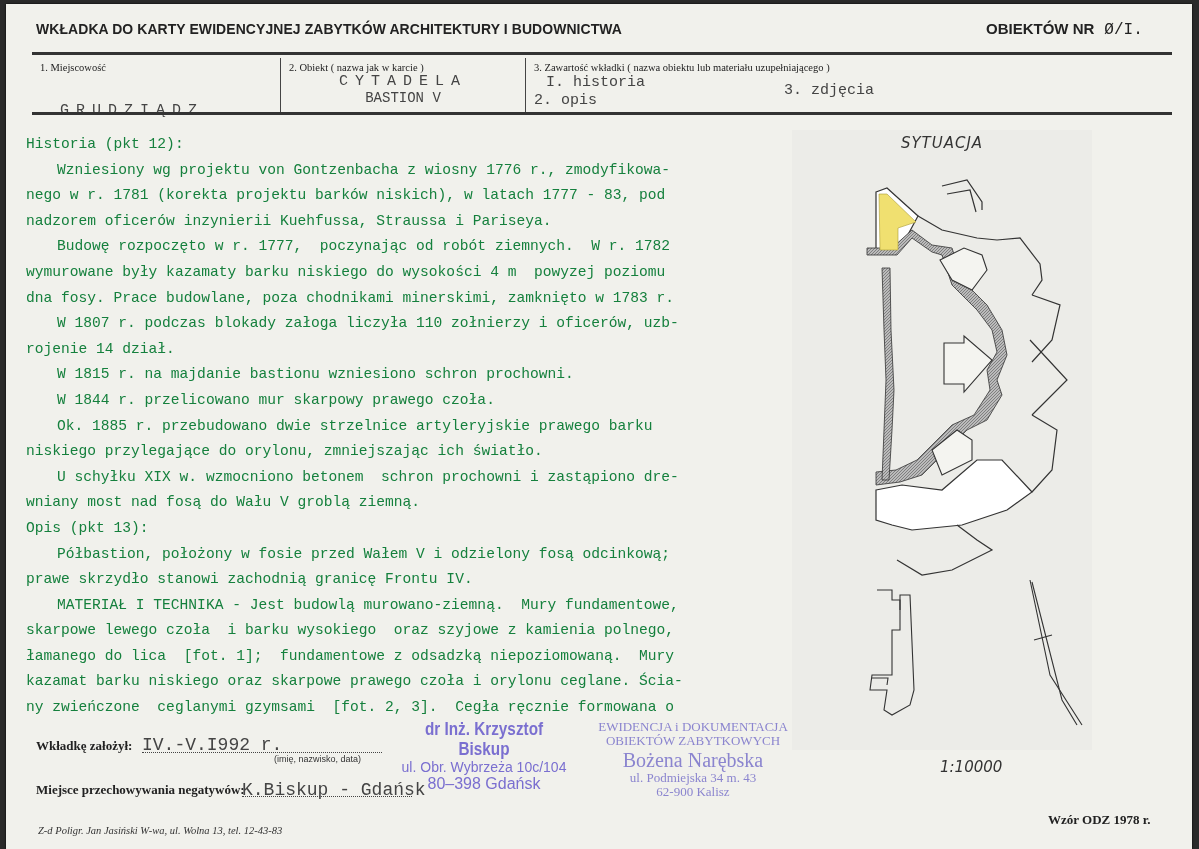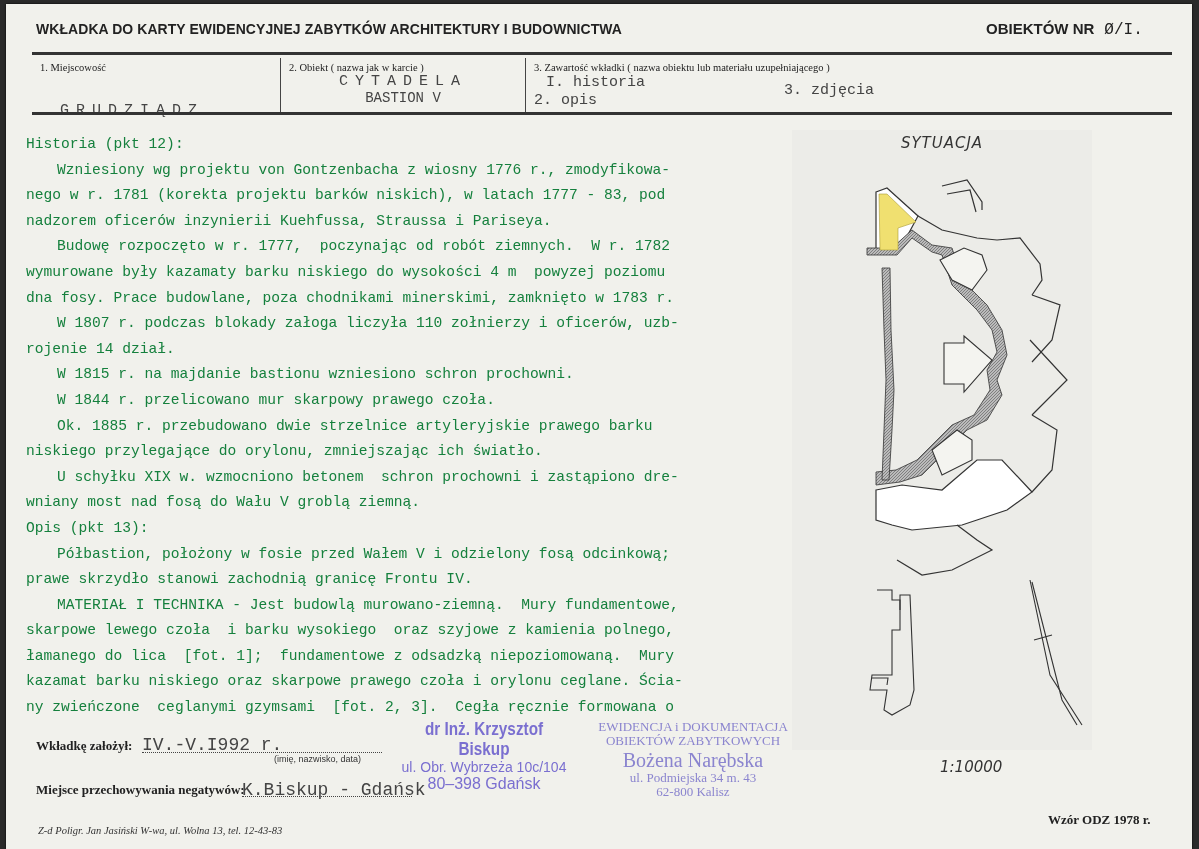--- a/index.html
+++ b/index.html
@@ -167,15 +167,15 @@
   <div class="stamp stamp1">
     <span class="n">dr Inż. Krzysztof Biskup</span>
     <span class="a">ul. Obr. Wybrzeża 10c/104</span>
     <span class="c">80–398      Gdańsk</span>
   </div>
   <div class="stamp stamp2">
     <span>EWIDENCJA i DOKUMENTACJA</span>
     <span>OBIEKTÓW ZABYTKOWYCH</span>
     <span class="l3">Bożena Narębska</span>
     <span>ul. Podmiejska 34 m. 43</span>
-    <span>62-800 Kalisz</span>
+    <span>62-900 Kalisz</span>
   </div>
 </div>
 
 </body></html>

